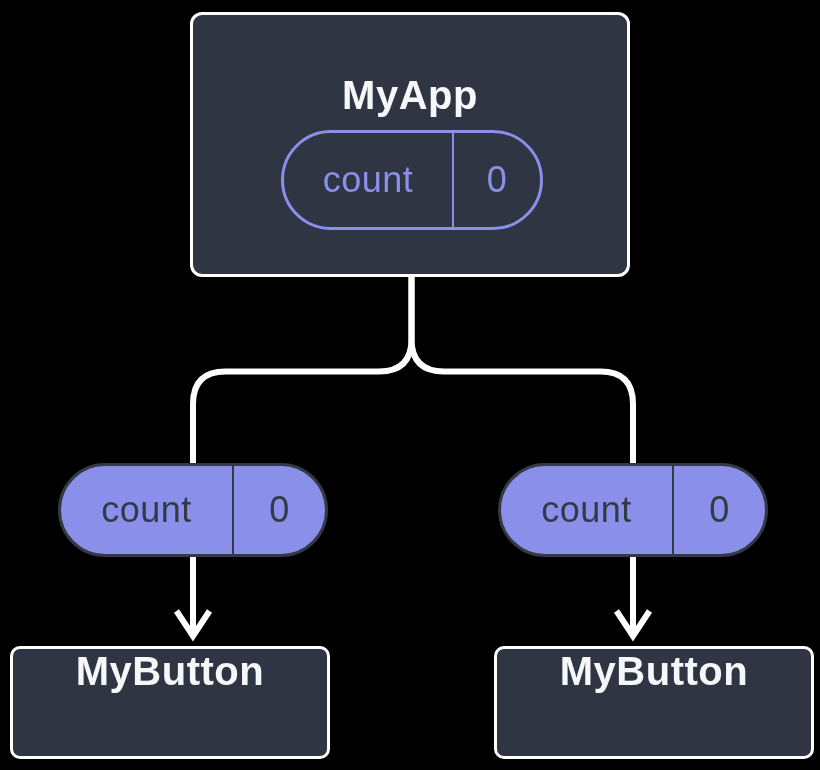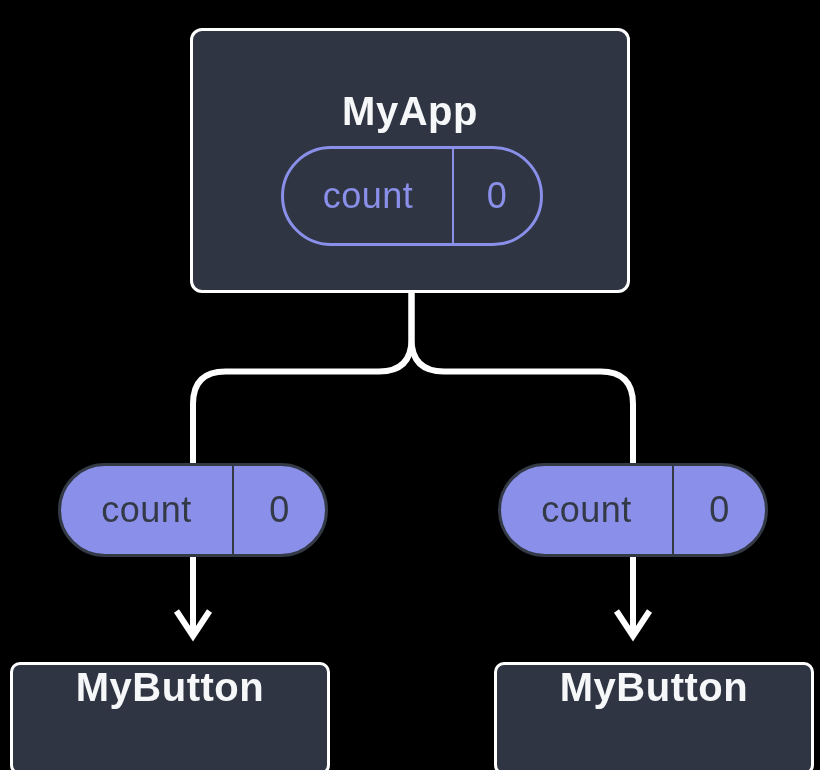--- a/index.html
+++ b/index.html
@@ -27,21 +27,20 @@
     stroke-width: 6;
     stroke-linecap: butt;
     stroke-linejoin: miter;
   }
   .node {
     position: absolute;
     box-sizing: border-box;
     background: var(--node_fill, #2F3542);
     border: 3px solid var(--node_border, #FFFFFF);
     z-index: 2;
-    margin-top: 16px;
   }
   .node-root {
     left: 190px;
     top: 12px;
     width: 440px;
     height: 265px;
     border-radius: 12px;
   }
   .node-title {
     position: absolute;

